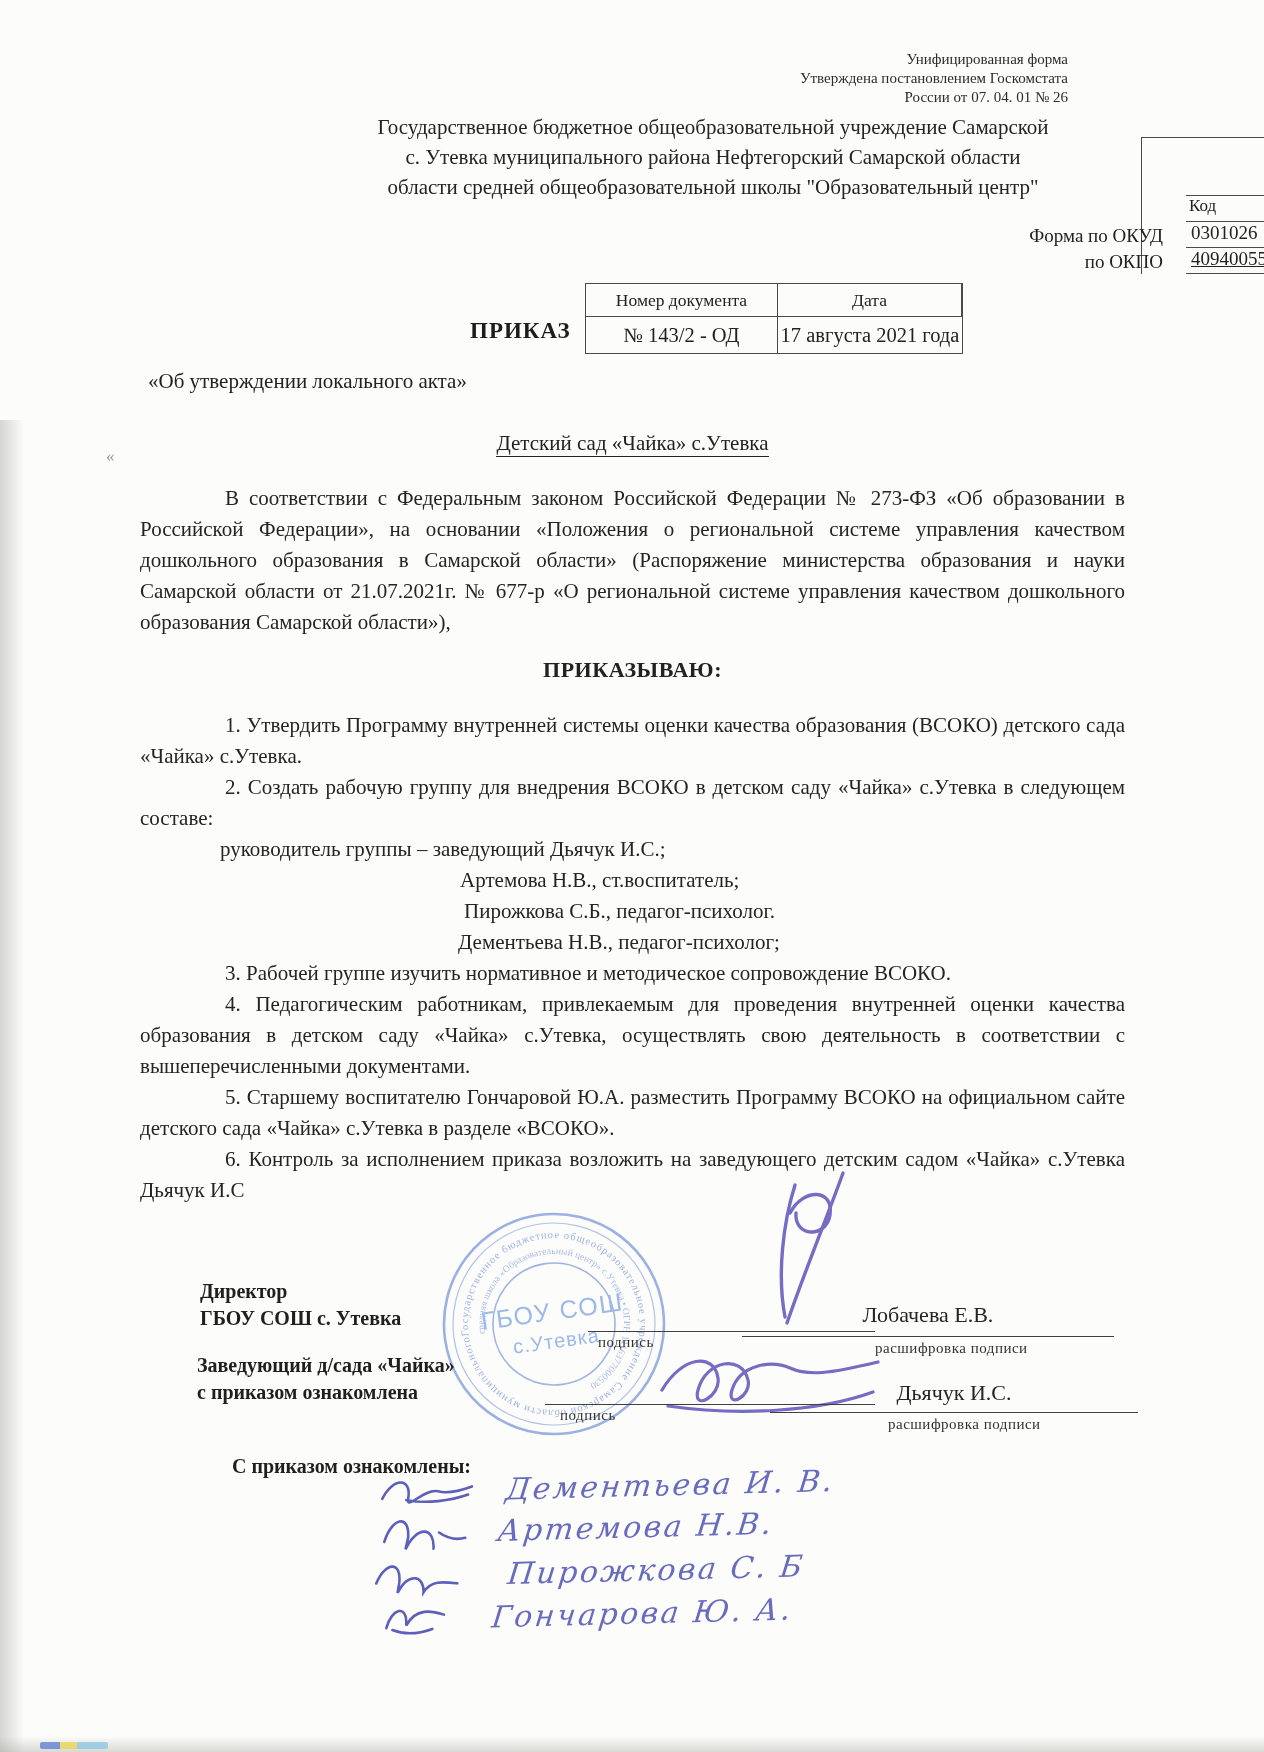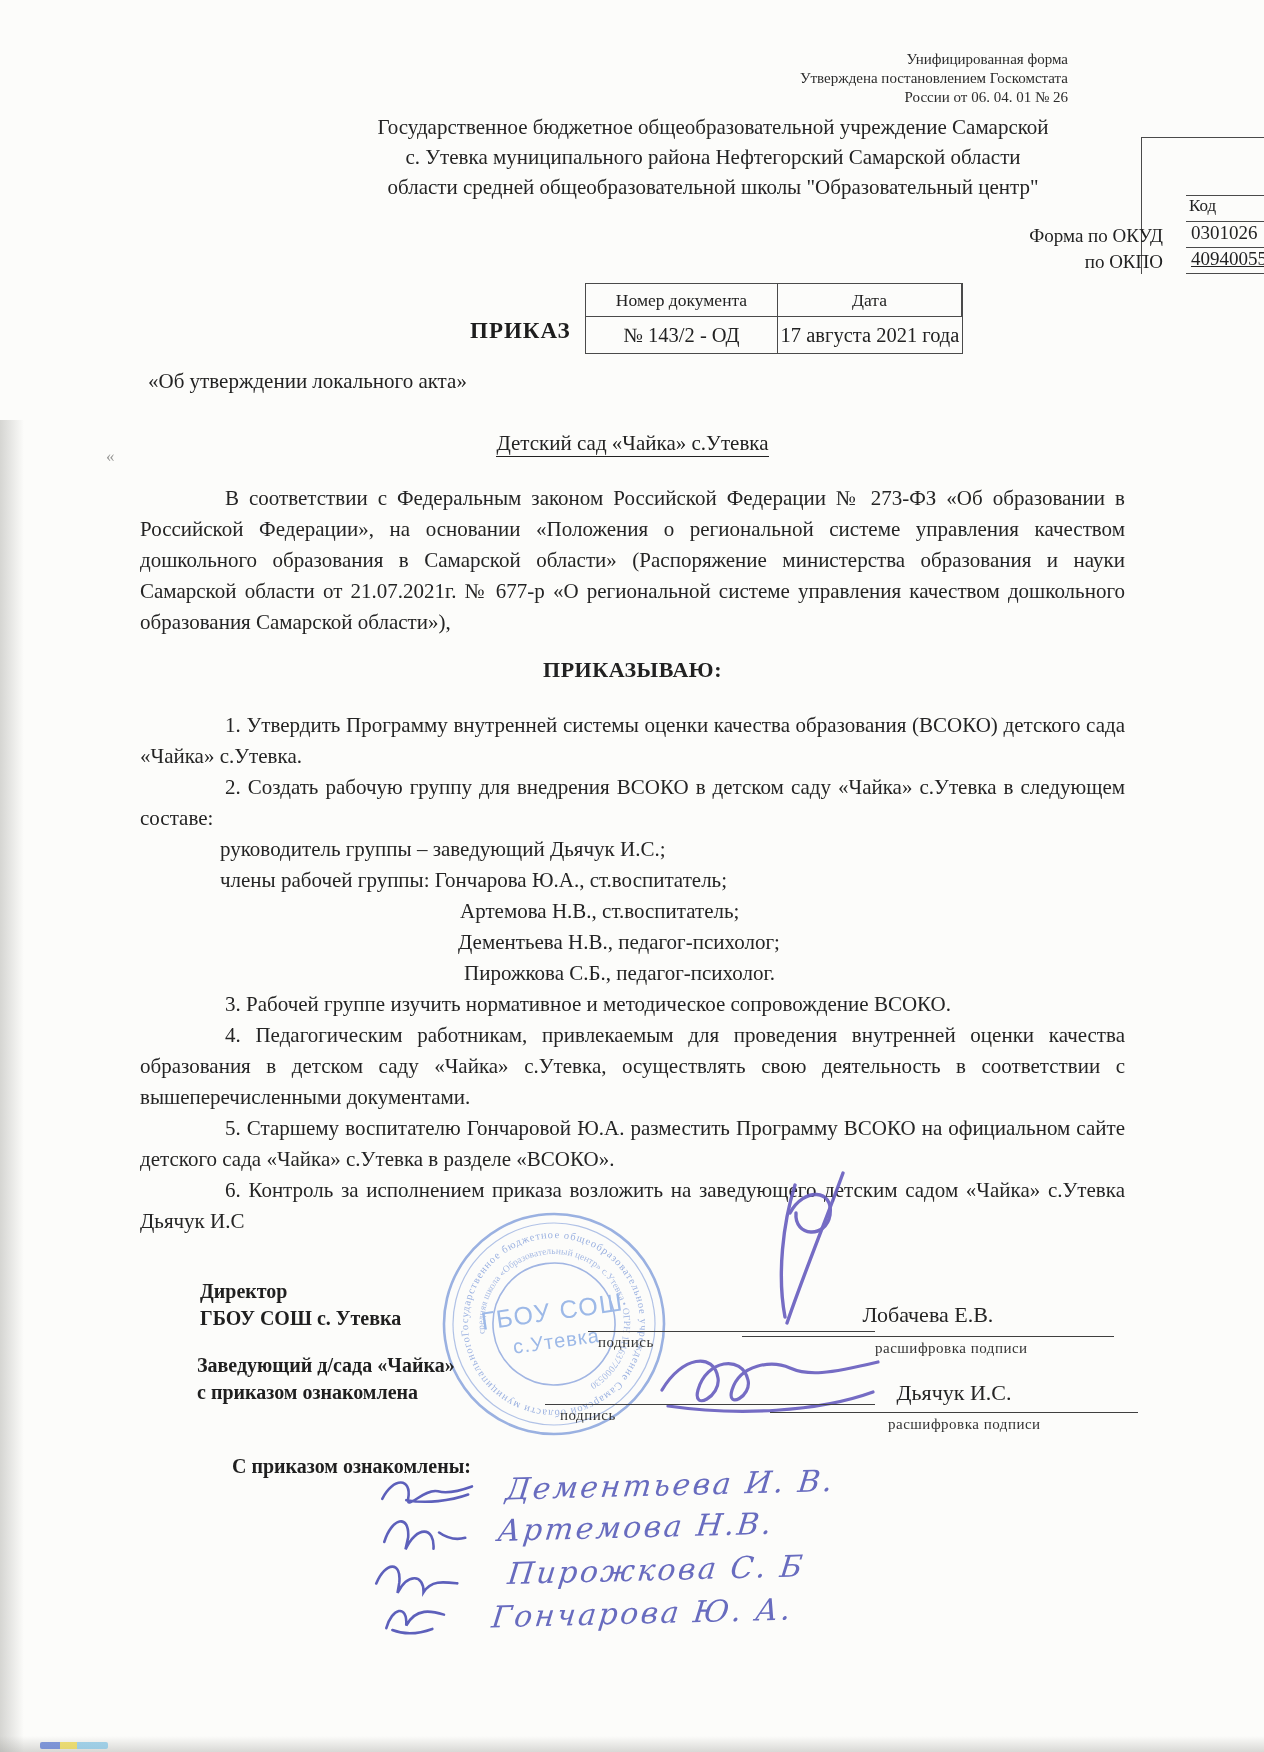--- a/index.html
+++ b/index.html
@@ -46,21 +46,21 @@
   .artifact-quote{font-size:17px;color:#9a9a98;}
 </style>
 </head>
 <body>
 
 <div class="page">
 
   <div class="abs small-note" style="left:700px;top:50px;width:368px;">
     <div>Унифицированная  форма</div>
     <div>Утверждена  постановлением Госкомстата</div>
-    <div>России   от  06. 04. 01  № 26</div>
+    <div>России   от  07. 04. 01  № 26</div>
   </div>
 
   <div class="abs org-title" style="left:262px;top:112px;width:902px;">
     <div>Государственное бюджетное общеобразовательной учреждение Самарской</div>
     <div>с. Утевка муниципального района Нефтегорский Самарской области</div>
     <div>области средней общеобразовательной школы "Образовательный центр"</div>
   </div>
 
   <div class="abs codes-col" style="left:1141px;top:137px;width:97px;padding-left:44px;">
     <div class="code-cell" style="height:58px;"></div>
@@ -88,24 +88,23 @@
   <div class="abs bodycol" style="left:140px;top:483px;">
     <p class="jp">В соответствии с Федеральным законом Российской Федерации  № 273-ФЗ «Об образовании в Российской Федерации», на основании «Положения о региональной системе управления качеством дошкольного образования в Самарской области» (Распоряжение министерства образования и науки Самарской области от 21.07.2021г.  № 677-р «О региональной системе управления качеством дошкольного образования Самарской области»),</p>
   </div>
 
   <div class="abs heading-bold" style="left:140px;top:657px;width:985px;">ПРИКАЗЫВАЮ:</div>
 
   <div class="abs bodycol" style="left:140px;top:710px;">
     <p class="jp">1. Утвердить Программу внутренней системы оценки качества образования (ВСОКО) детского сада «Чайка» с.Утевка.</p>
     <p class="jp">2. Создать рабочую группу для внедрения ВСОКО в детском саду «Чайка» с.Утевка в следующем составе:</p>
     <div style="margin-left:80px;">руководитель группы – заведующий Дьячук И.С.;</div>
-    <div style="margin-left:80px;">члены рабочей группы: Гончарова Ю.А., ст.воспитатель;</div>
     <div style="margin-left:320px;">Артемова Н.В., ст.воспитатель;</div>
+    <div style="margin-left:324px;">Пирожкова С.Б., педагог-психолог.</div>
     <div style="margin-left:318px;">Дементьева Н.В., педагог-психолог;</div>
-    <div style="margin-left:324px;">Пирожкова С.Б., педагог-психолог.</div>
     <p class="jp">3. Рабочей группе изучить нормативное и методическое сопровождение ВСОКО.</p>
     <p class="jp">4. Педагогическим работникам, привлекаемым для проведения внутренней оценки качества образования в детском саду «Чайка» с.Утевка, осуществлять свою деятельность в соответствии с вышеперечисленными документами.</p>
     <p class="jp">5. Старшему воспитателю Гончаровой Ю.А. разместить Программу ВСОКО на официальном сайте детского сада «Чайка» с.Утевка в разделе «ВСОКО».</p>
     <p class="jp">6. Контроль за исполнением приказа возложить на заведующего детским садом «Чайка» с.Утевка Дьячук И.С</p>
   </div>
 
   <div class="abs stamp-wrap" style="left:438px;top:1208px;width:232px;height:232px;">
     <svg width="232" height="232" viewBox="0 0 232 232">
       <defs>
         <path id="rA" d="M 30,116 A 86,86 0 1 1 202,116 A 86,86 0 1 1 30,116"></path>

